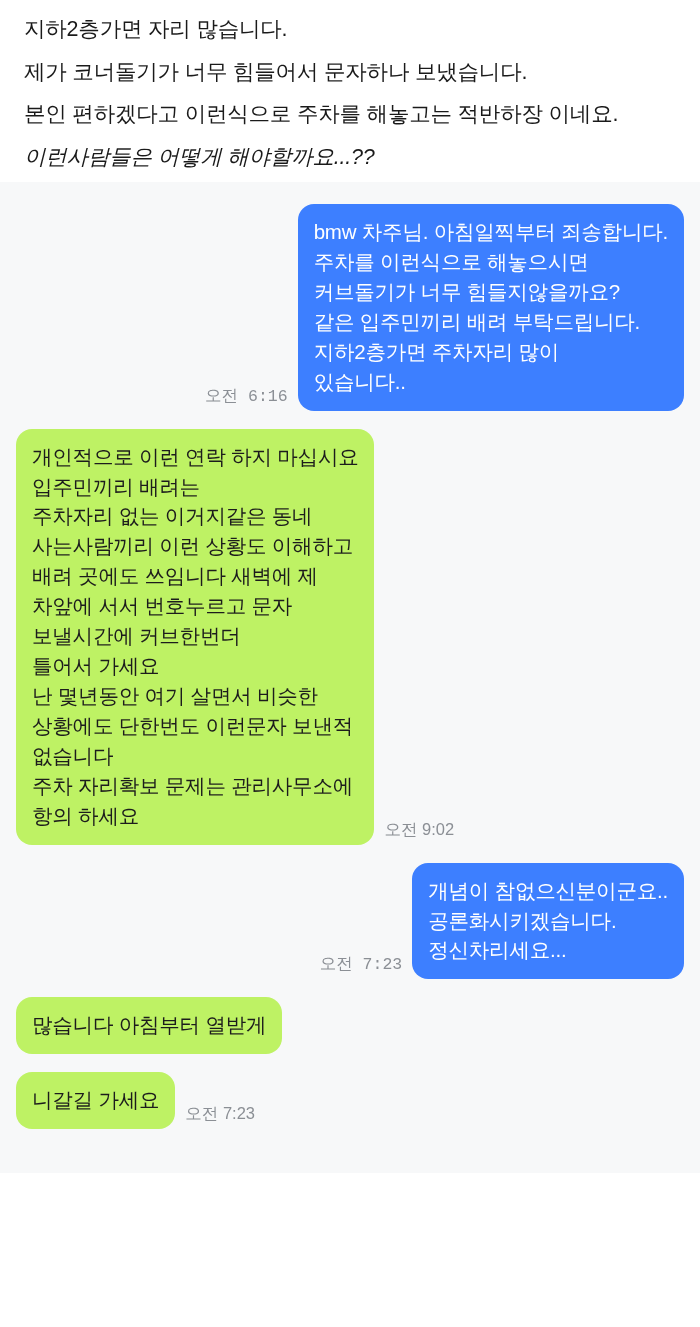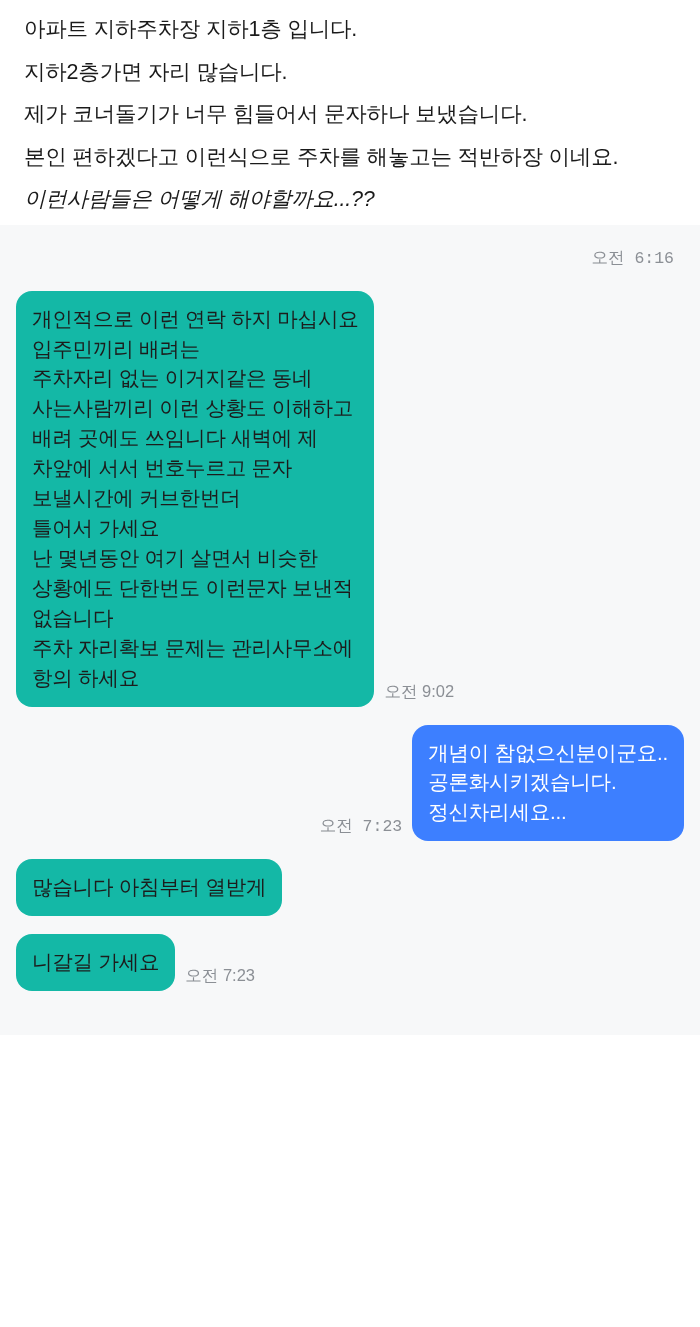--- a/index.html
+++ b/index.html
@@ -59,21 +59,21 @@
     letter-spacing: -0.2px;
     word-break: keep-all;
     white-space: pre-line;
   }
   .bubble.out {
     background: #3d7fff;
     color: #ffffff;
     border-radius: 16px;
   }
   .bubble.in {
-    background: #14b8a6;
+    background: #bef264;
     color: #1c1c1c;
     border-radius: 16px;
   }
 
   .ts {
     font-size: 16.5px;
     color: #8b8f95;
     white-space: nowrap;
     padding-bottom: 4px;
   }
@@ -81,31 +81,36 @@
   .row.in .ts  { margin-left: 10px; }
 
   .spacer-bottom { height: 10px; }
 </style>
 </head>
 <body>
 
 <div class="page">
 
   <div class="intro">
-    <p>아파트 지하주차장 지하1층 입니다.</p>
     <p>지하2층가면 자리 많습니다.</p>
     <p>제가 코너돌기가 너무 힘들어서 문자하나 보냈습니다.</p>
     <p>본인 편하겠다고 이런식으로 주차를 해놓고는 적반하장 이네요.</p>
     <p>이런사람들은 어떻게 해야할까요...??</p>
   </div>
 
   <div class="chat">
 
     <div class="row out">
       <span class="ts">오전 6:16</span>
+      <div class="bubble out">bmw 차주님. 아침일찍부터 죄송합니다.
+주차를 이런식으로 해놓으시면
+커브돌기가 너무 힘들지않을까요?
+같은 입주민끼리 배려 부탁드립니다.
+지하2층가면 주차자리 많이
+있습니다..</div>
     </div>
 
     <div class="row in">
       <div class="bubble in">개인적으로 이런 연락 하지 마십시요
 입주민끼리 배려는
 주차자리 없는 이거지같은 동네
 사는사람끼리 이런 상황도 이해하고
 배려 곳에도 쓰임니다 새벽에 제
 차앞에 서서 번호누르고 문자
 보낼시간에 커브한번더

